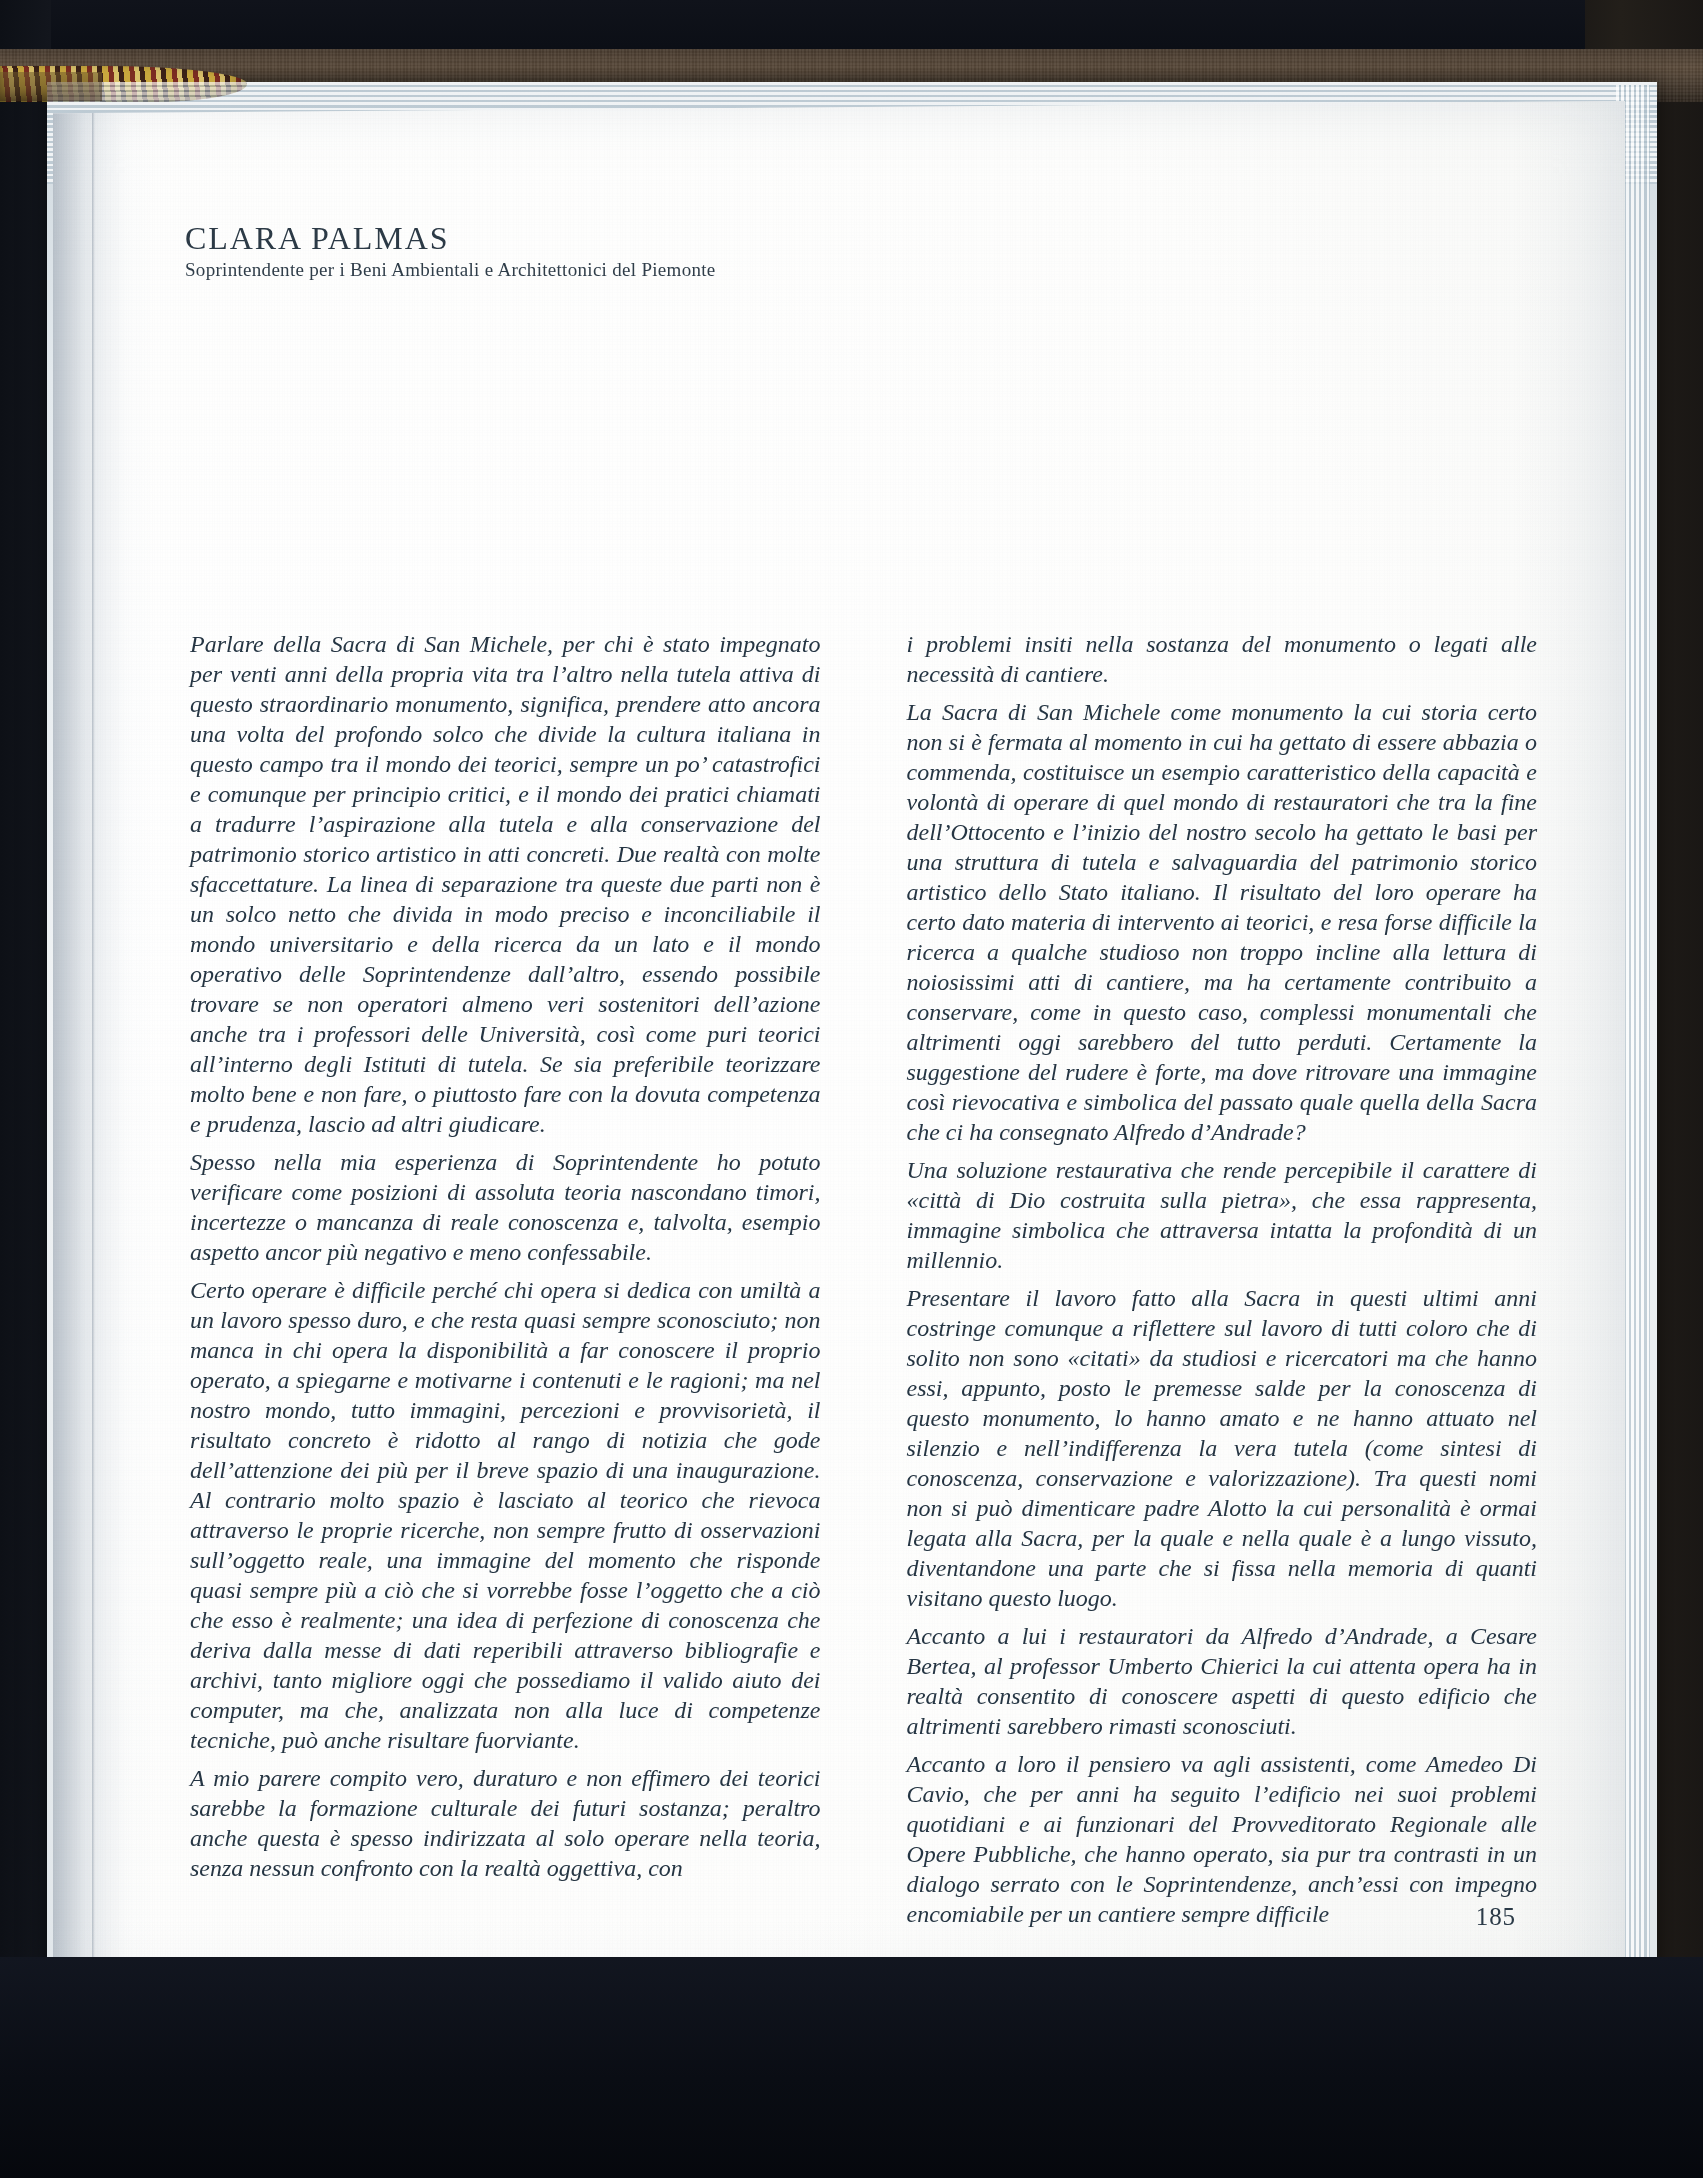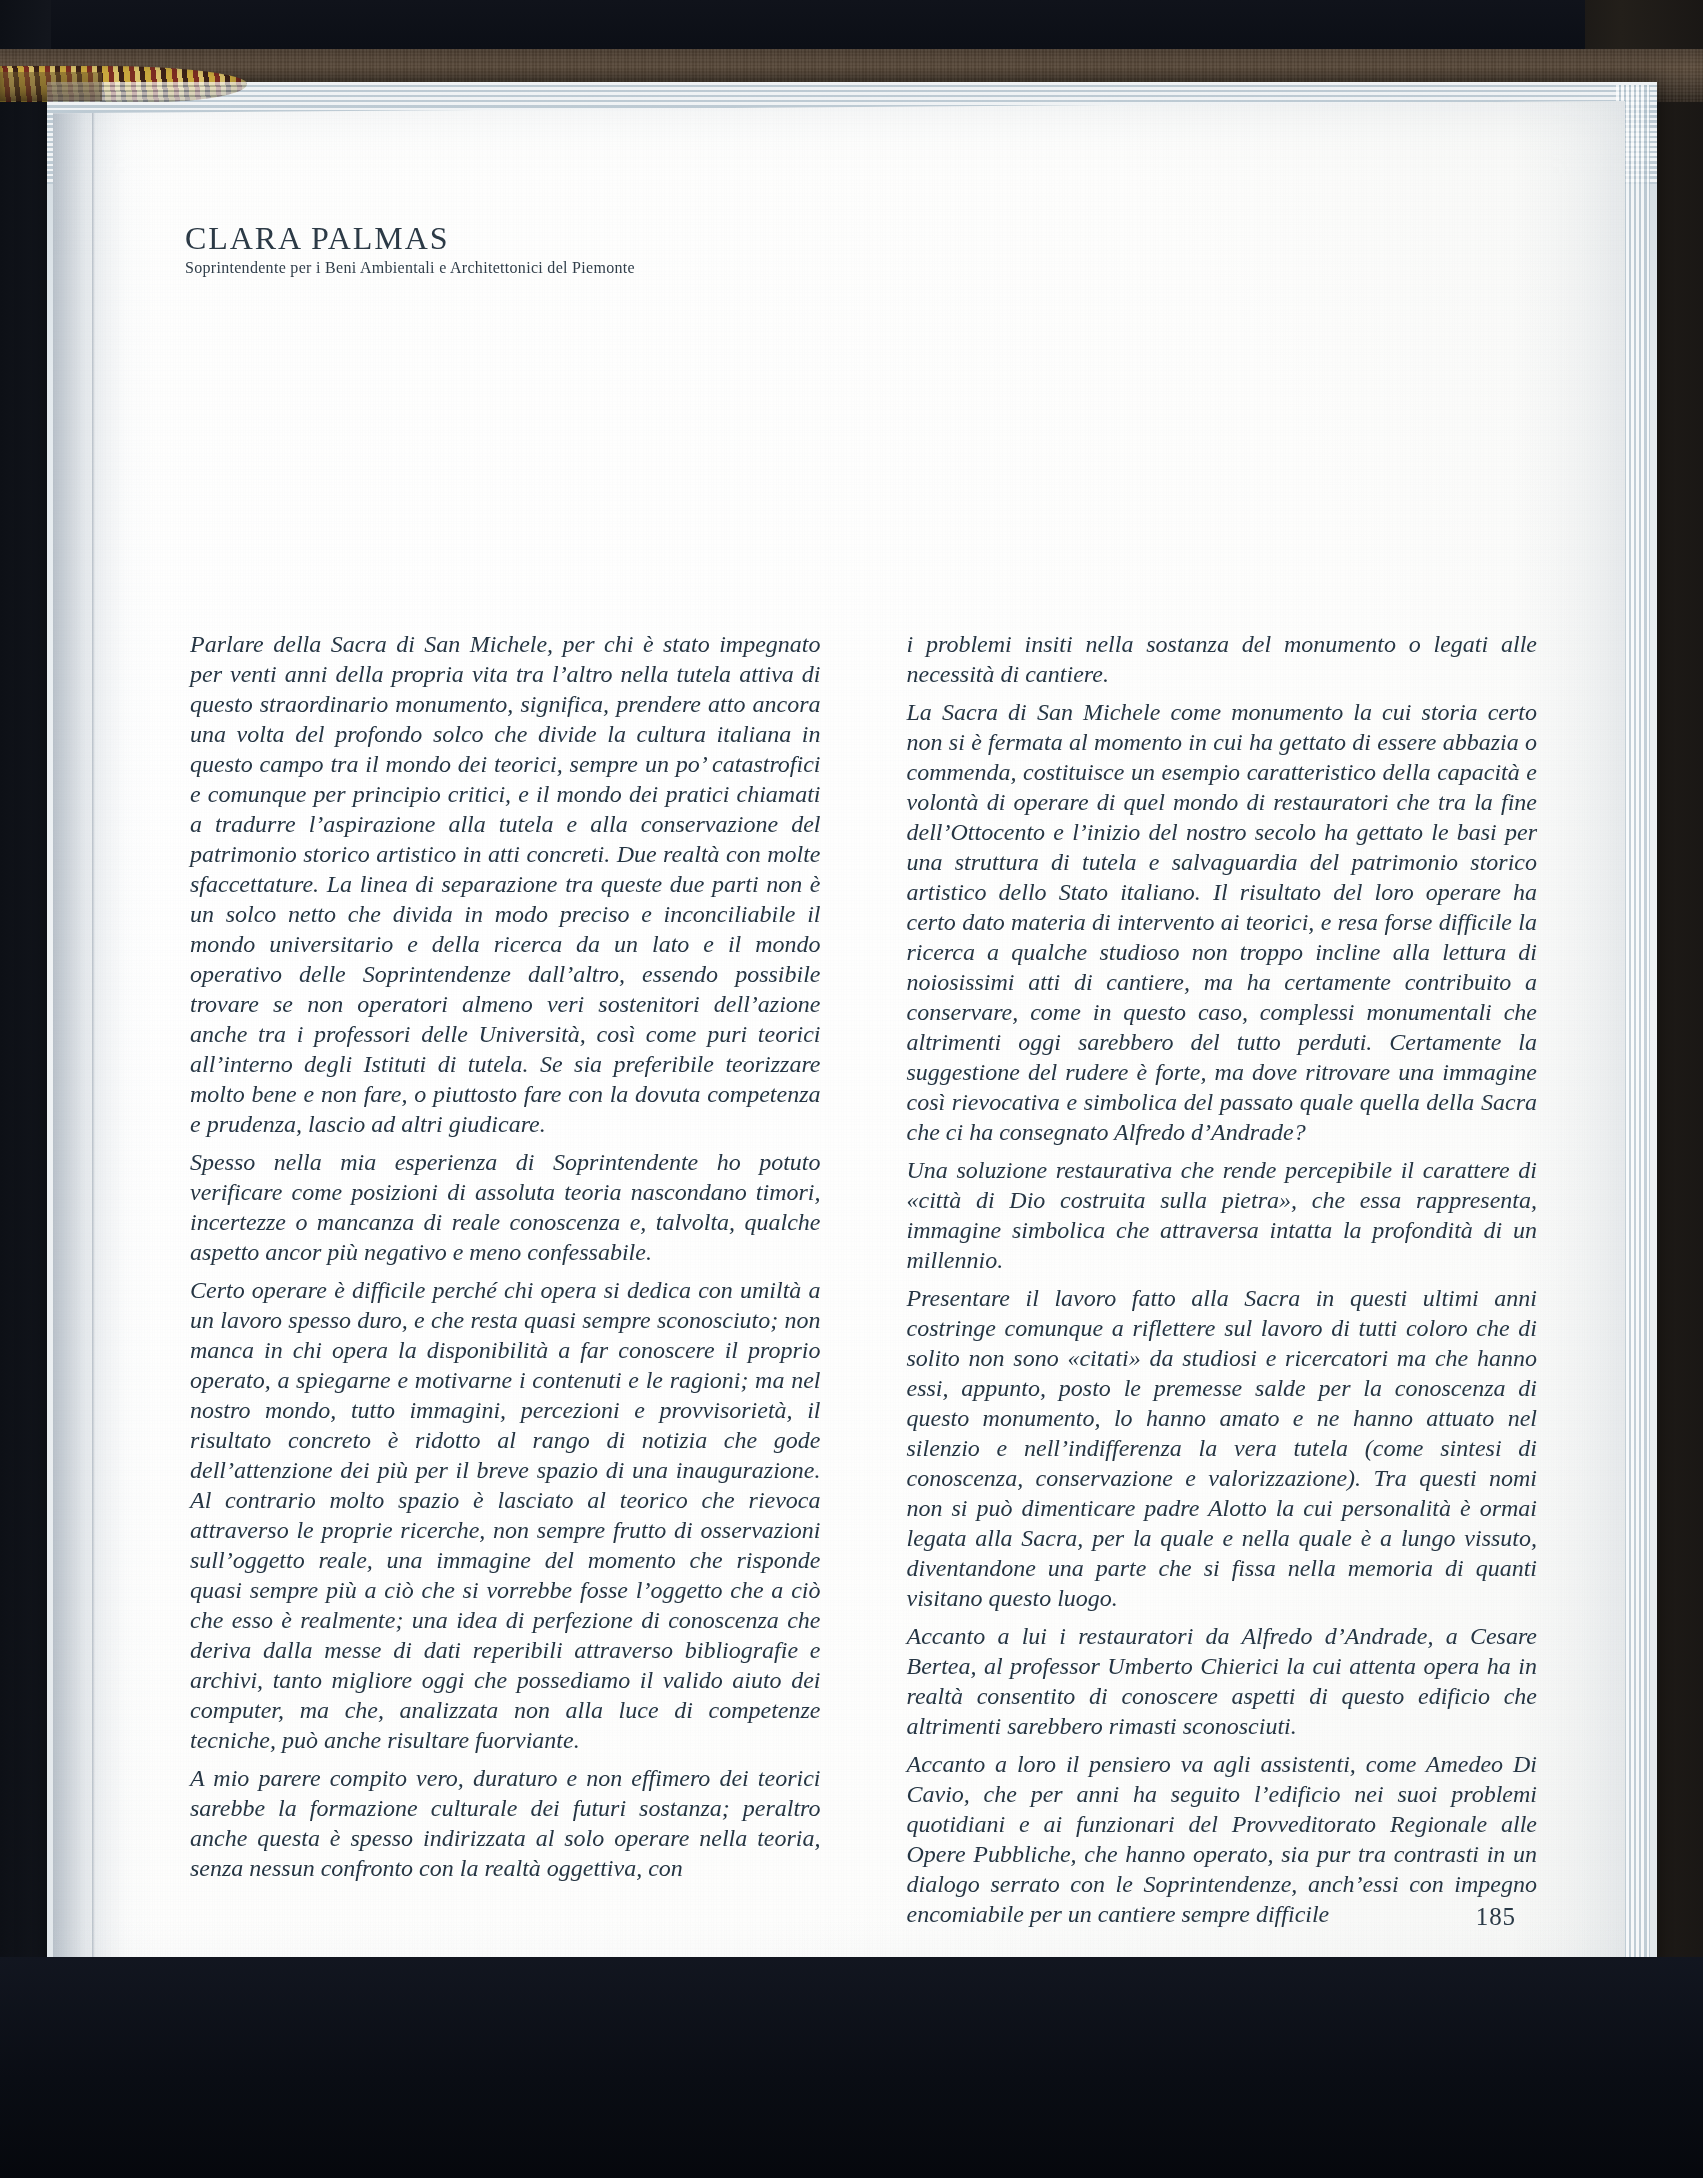--- a/index.html
+++ b/index.html
@@ -190,21 +190,21 @@
     font-size: 32px;
     letter-spacing: 1.9px;
     color: #2c3a46;
     font-variant: small-caps;
     text-transform: uppercase;
     line-height: 1.05;
     white-space: nowrap;
   }
   #author-role {
     margin-top: 3.4px;
-    font-size: 16px;
+    font-size: 19px;
     color: #2f3d49;
     letter-spacing: 0.3px;
     white-space: nowrap;
   }
 
   #columns {
     position: absolute;
     left: 129px;
     top: 520px;
     width: 1363px;
@@ -275,21 +275,21 @@
 
       <div id="header">
         <div id="author">CLARA PALMAS</div>
         <div id="author-role">Soprintendente per i Beni Ambientali e Architettonici del Piemonte</div>
       </div>
 
       <div id="columns">
 
         <div class="col">
           <p>Parlare della Sacra di San Michele, per chi è stato impegnato per venti anni della propria vita tra l’altro nella tutela attiva di questo straordinario monumento, significa, prendere atto ancora una volta del profondo solco che divide la cultura italiana in questo campo tra il mondo dei teorici, sempre un po’ catastrofici e comunque per principio critici, e il mondo dei pratici chiamati a tradurre l’aspirazione alla tutela e alla conservazione del patrimonio storico artistico in atti concreti. Due realtà con molte sfaccettature. La linea di separazione tra queste due parti non è un solco netto che divida in modo preciso e inconciliabile il mondo universitario e della ricerca da un lato e il mondo operativo delle Soprintendenze dall’altro, essendo possibile trovare se non operatori almeno veri sostenitori dell’azione anche tra i professori delle Università, così come puri teorici all’interno degli Istituti di tutela. Se sia preferibile teorizzare molto bene e non fare, o piuttosto fare con la dovuta competenza e prudenza, lascio ad altri giudicare.</p>
-          <p>Spesso nella mia esperienza di Soprintendente ho potuto verificare come posizioni di assoluta teoria nascondano timori, incertezze o mancanza di reale conoscenza e, talvolta, qualche aspetto ancor più negativo e meno confessabile.</p>
+          <p>Spesso nella mia esperienza di Soprintendente ho potuto verificare come posizioni di assoluta teoria nascondano timori, incertezze o mancanza di reale conoscenza e, talvolta, esempio aspetto ancor più negativo e meno confessabile.</p>
           <p>Certo operare è difficile perché chi opera si dedica con umiltà a un lavoro spesso duro, e che resta quasi sempre sconosciuto; non manca in chi opera la disponibilità a far conoscere il proprio operato, a spiegarne e motivarne i contenuti e le ragioni; ma nel nostro mondo, tutto immagini, percezioni e provvisorietà, il risultato concreto è ridotto al rango di notizia che gode dell’attenzione dei più per il breve spazio di una inaugurazione. Al contrario molto spazio è lasciato al teorico che rievoca attraverso le proprie ricerche, non sempre frutto di osservazioni sull’oggetto reale, una immagine del momento che risponde quasi sempre più a ciò che si vorrebbe fosse l’oggetto che a ciò che esso è realmente; una idea di perfezione di conoscenza che deriva dalla messe di dati reperibili attraverso bibliografie e archivi, tanto migliore oggi che possediamo il valido aiuto dei computer, ma che, analizzata non alla luce di competenze tecniche, può anche risultare fuorviante.</p>
           <p>A mio parere compito vero, duraturo e non effimero dei teorici sarebbe la formazione culturale dei futuri sostanza; peraltro anche questa è spesso indirizzata al solo operare nella teoria, senza nessun confronto con la realtà oggettiva, con</p>
         </div>
 
         <div class="col">
           <p>i problemi insiti nella sostanza del monumento o legati alle necessità di cantiere.</p>
           <p>La Sacra di San Michele come monumento la cui storia certo non si è fermata al momento in cui ha gettato di essere abbazia o commenda, costituisce un esempio caratteristico della capacità e volontà di operare di quel mondo di restauratori che tra la fine dell’Ottocento e l’inizio del nostro secolo ha gettato le basi per una struttura di tutela e salvaguardia del patrimonio storico artistico dello Stato italiano. Il risultato del loro operare ha certo dato materia di intervento ai teorici, e resa forse difficile la ricerca a qualche studioso non troppo incline alla lettura di noiosissimi atti di cantiere, ma ha certamente contribuito a conservare, come in questo caso, complessi monumentali che altrimenti oggi sarebbero del tutto perduti. Certamente la suggestione del rudere è forte, ma dove ritrovare una immagine così rievocativa e simbolica del passato quale quella della Sacra che ci ha consegnato Alfredo d’Andrade?</p>
           <p>Una soluzione restaurativa che rende percepibile il carattere di «città di Dio costruita sulla pietra», che essa rappresenta, immagine simbolica che attraversa intatta la profondità di un millennio.</p>
           <p>Presentare il lavoro fatto alla Sacra in questi ultimi anni costringe comunque a riflettere sul lavoro di tutti coloro che di solito non sono «citati» da studiosi e ricercatori ma che hanno essi, appunto, posto le premesse salde per la conoscenza di questo monumento, lo hanno amato e ne hanno attuato nel silenzio e nell’indifferenza la vera tutela (come sintesi di conoscenza, conservazione e valorizzazione). Tra questi nomi non si può dimenticare padre Alotto la cui personalità è ormai legata alla Sacra, per la quale e nella quale è a lungo vissuto, diventandone una parte che si fissa nella memoria di quanti visitano questo luogo.</p>
           <p>Accanto a lui i restauratori da Alfredo d’Andrade, a Cesare Bertea, al professor Umberto Chierici la cui attenta opera ha in realtà consentito di conoscere aspetti di questo edificio che altrimenti sarebbero rimasti sconosciuti.</p>

